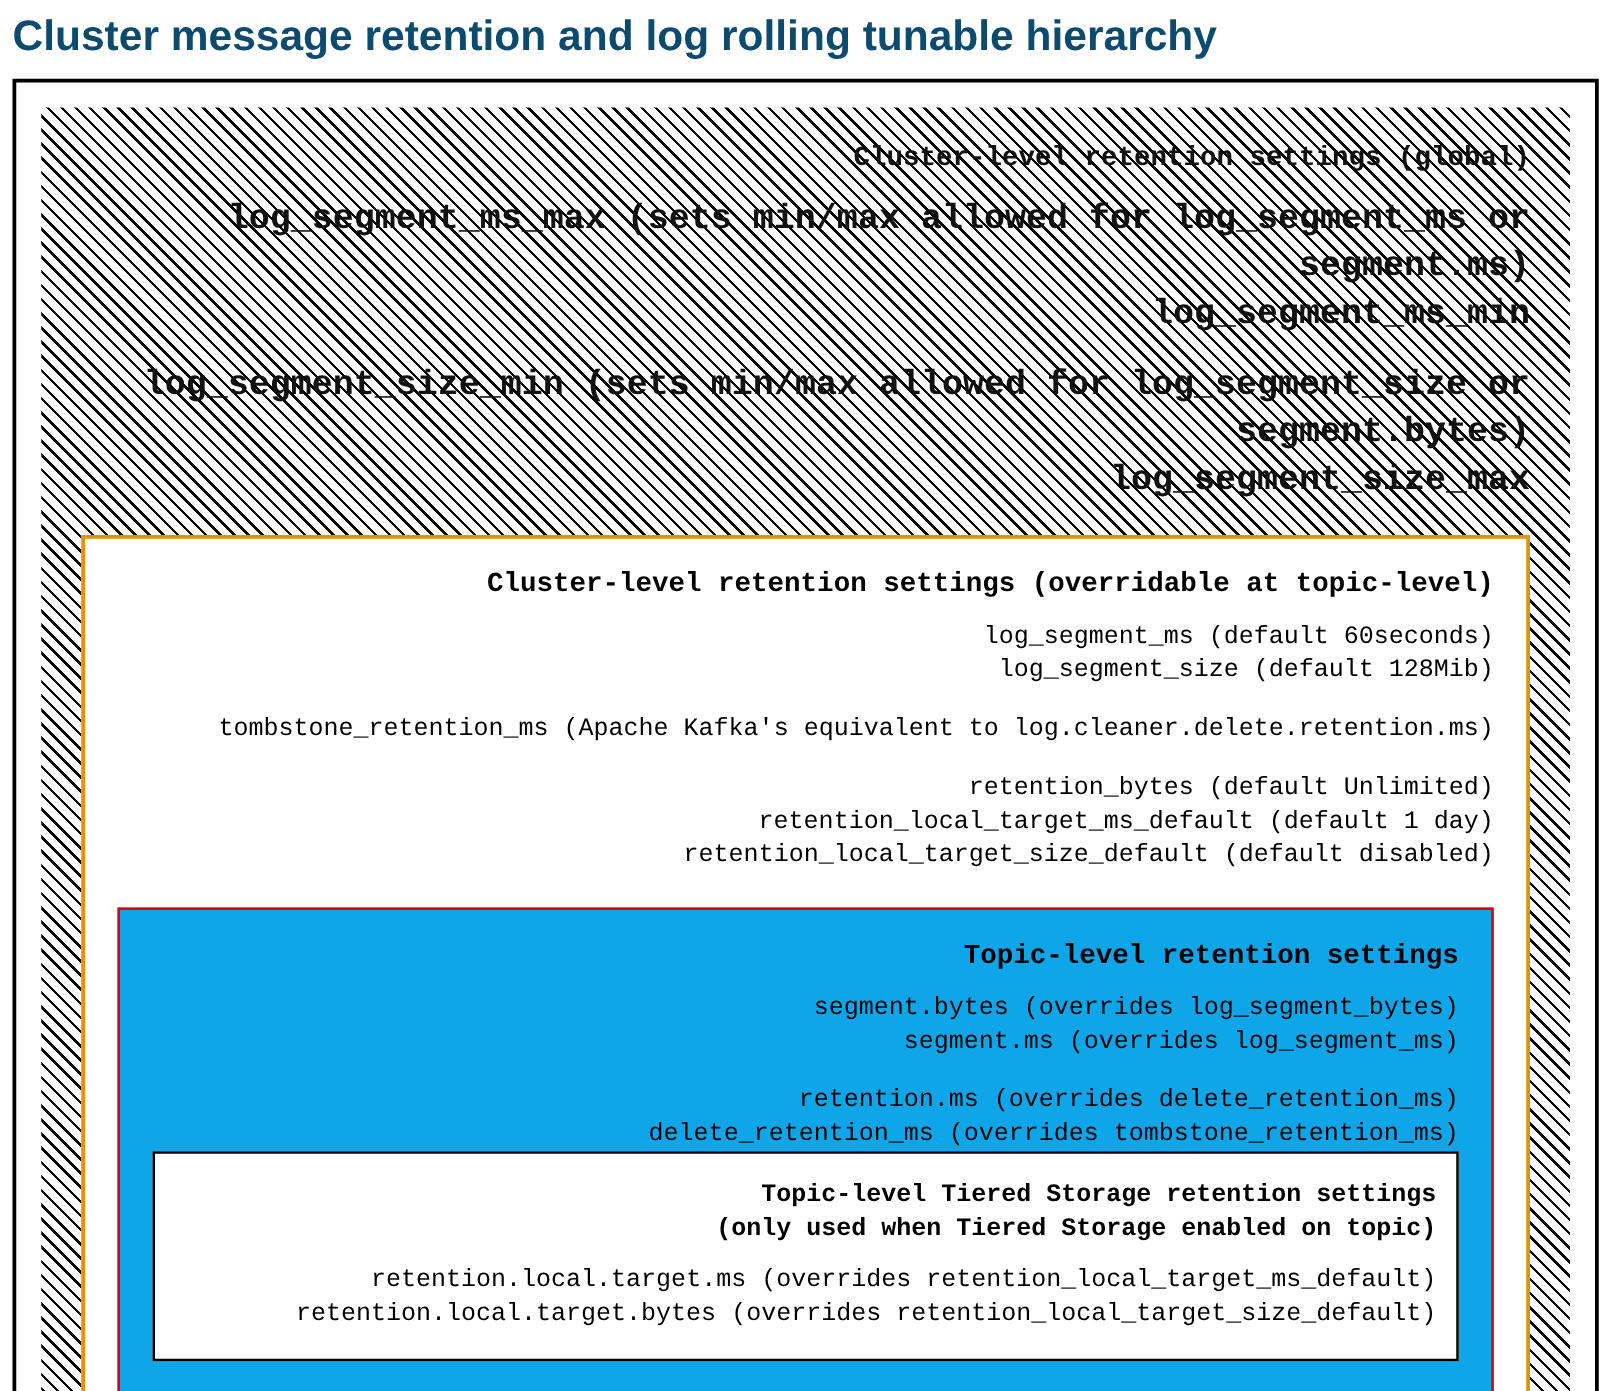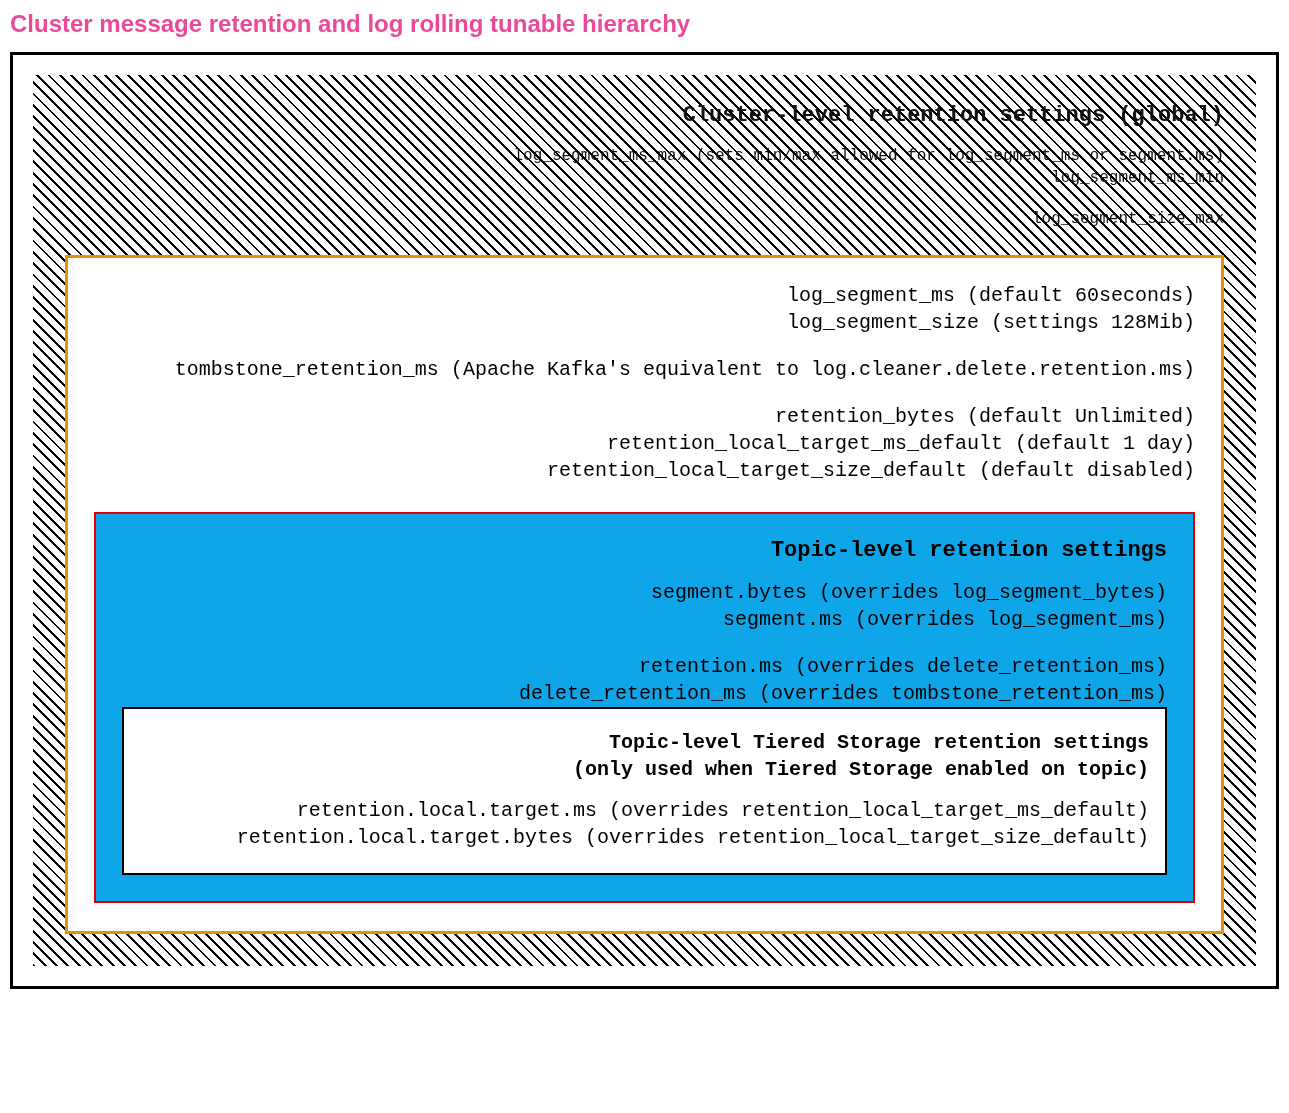--- a/index.html
+++ b/index.html
@@ -7,23 +7,23 @@
       margin: 0;
       padding: 0;
     }
     body {
       font-family: "Menlo", "Consolas", "Courier New", monospace;
       background: #fff;
       padding: 10px;
       width: 1289px;
     }
     .page-title {
-      font-size: 24px;
+      font-size: 34px;
       font-weight: 600;
-      color: #ec4899;
+      color: #0c4a6e;
       margin-bottom: 14px;
       font-family: -apple-system, BlinkMacSystemFont, "Segoe UI", Arial, sans-serif;
     }
     .outer-black {
       border: 3px solid #000;
       padding: 20px;
     }
     .hatched {
       padding: 28px 32px 32px 32px;
       position: relative;
@@ -37,24 +37,25 @@
       text-align: right;
     }
     .global-title {
       font-size: 22px;
       font-weight: 700;
       color: #111;
       margin-bottom: 18px;
       position: relative;
     }
     .global-lines {
-      font-size: 16px;
+      font-size: 28px;
       line-height: 1.35;
       color: #111;
       position: relative;
+      font-weight: bold;
     }
     .gap {
       height: 20px;
     }
     .orange-box {
       border: 3px solid #e69100;
       background: #fff;
       margin-top: 24px;
       padding: 24px 26px 28px 26px;
       position: relative;
@@ -92,27 +93,29 @@
 <div class="page-title">Cluster message retention and log rolling tunable hierarchy</div>
 
 <div class="outer-black">
   <div class="hatched">
 
     <div class="global-title">Cluster-level retention settings (global)</div>
     <div class="global-lines">
       <div>log_segment_ms_max (sets min/max allowed for log_segment_ms or segment.ms)</div>
       <div>log_segment_ms_min</div>
       <div class="gap"></div>
+      <div>log_segment_size_min (sets min/max allowed for log_segment_size or segment.bytes)</div>
       <div>log_segment_size_max</div>
     </div>
 
     <div class="orange-box">
+      <div class="section-title">Cluster-level retention settings (overridable at topic-level)</div>
       <div class="section-lines">
         <div>log_segment_ms (default 60seconds)</div>
-        <div>log_segment_size (settings 128Mib)</div>
+        <div>log_segment_size (default 128Mib)</div>
         <div class="gap"></div>
         <div>tombstone_retention_ms (Apache Kafka's equivalent to log.cleaner.delete.retention.ms)</div>
         <div class="gap"></div>
         <div>retention_bytes (default Unlimited)</div>
         <div>retention_local_target_ms_default (default 1 day)</div>
         <div>retention_local_target_size_default (default disabled)</div>
       </div>
 
       <div class="red-box">
         <div class="section-title">Topic-level retention settings</div>

